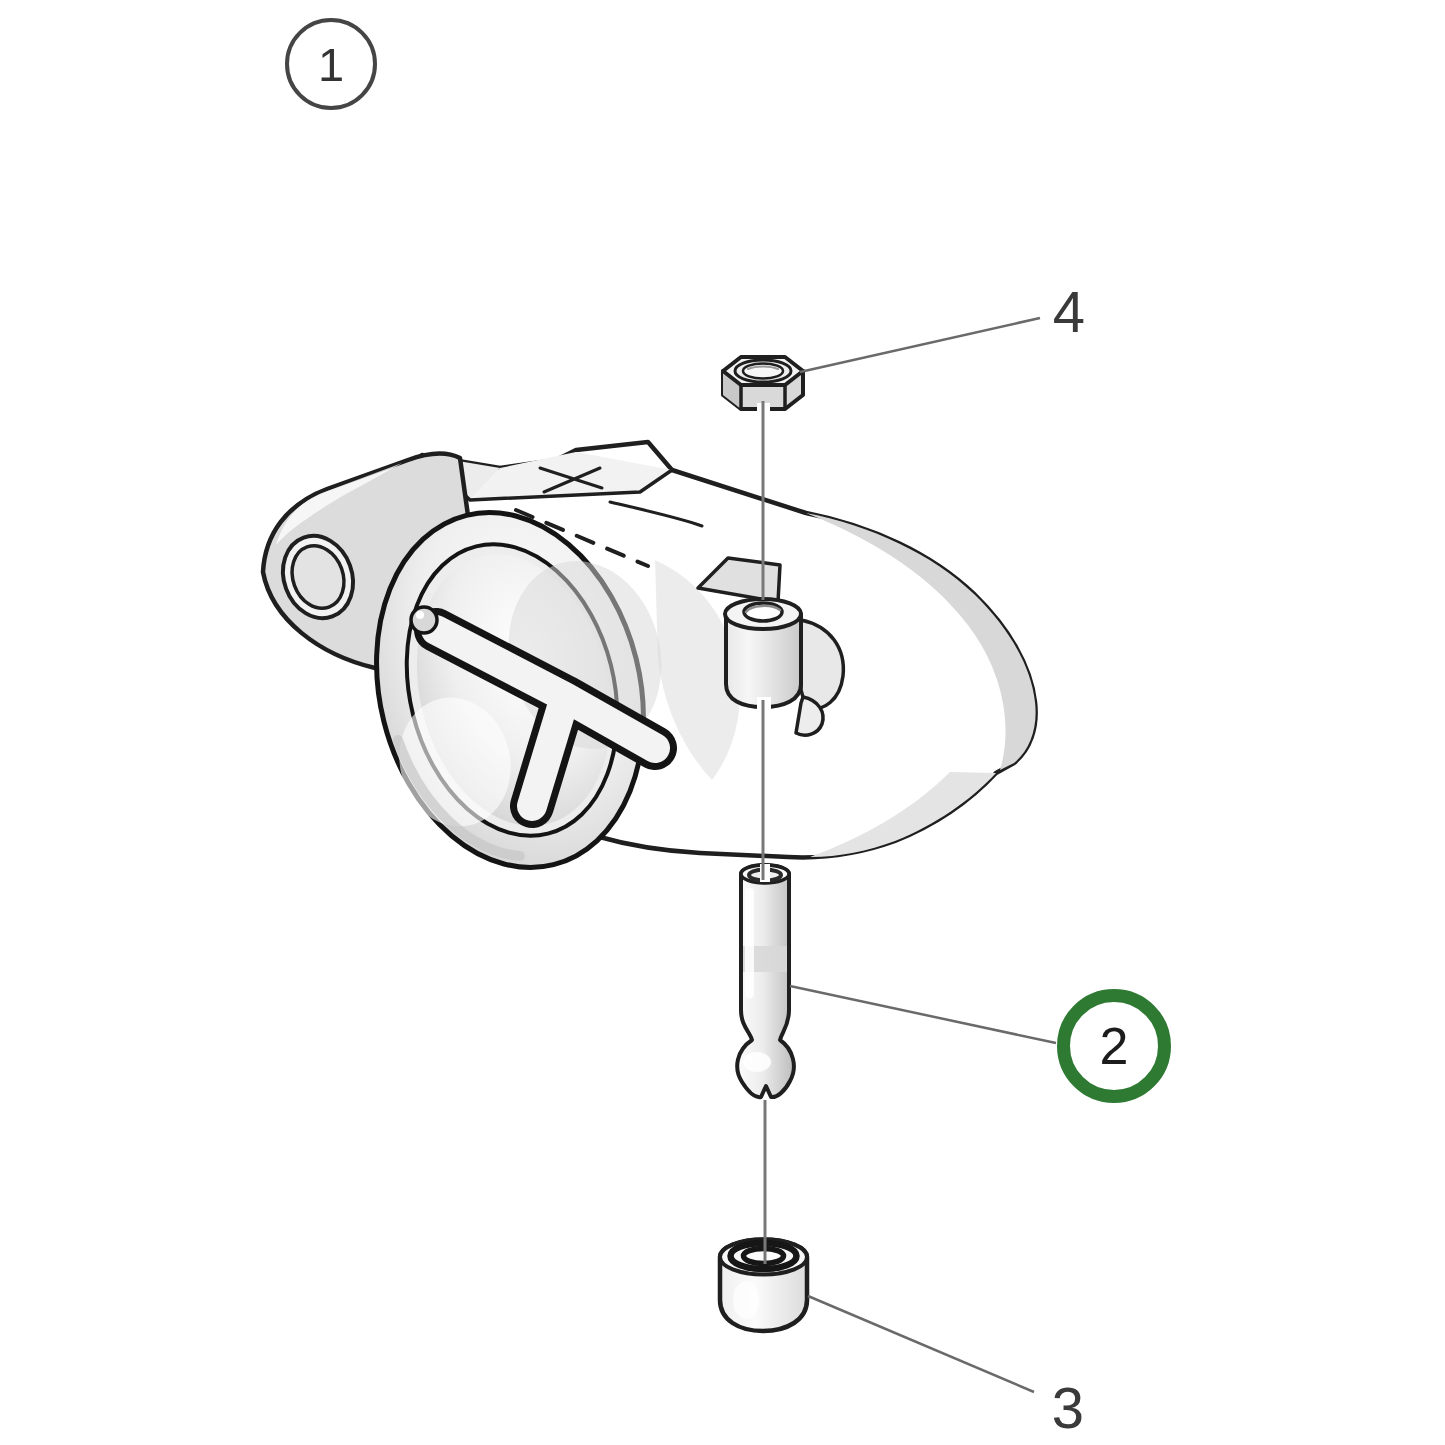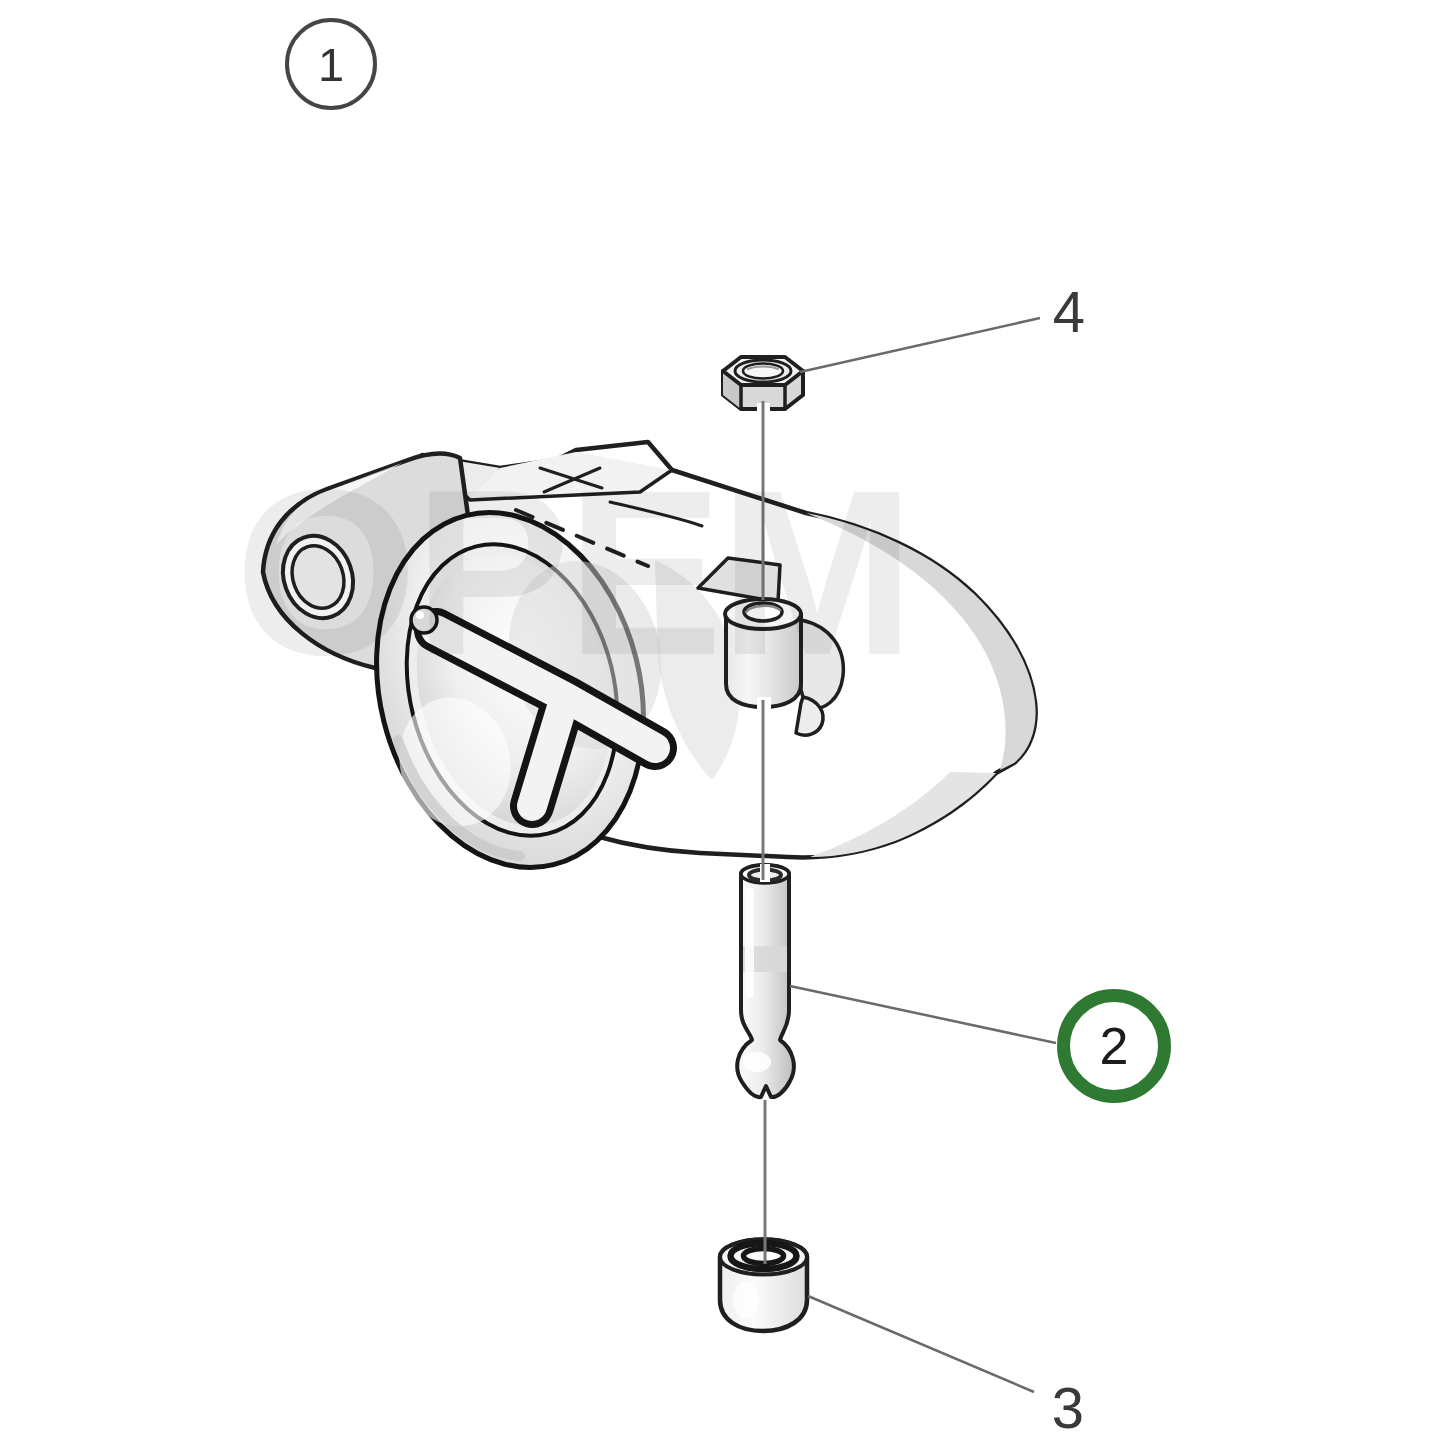--- a/index.html
+++ b/index.html
@@ -157,21 +157,20 @@
     <line x1="765" y1="1100" x2="765" y2="1264"></line>
   </g>
 
   <g stroke="#6a6a6a" stroke-width="2.5">
     <line x1="800" y1="372" x2="1040" y2="318"></line>
     <line x1="790" y1="986" x2="1056" y2="1043"></line>
     <line x1="808" y1="1296" x2="1034" y2="1392"></line>
   </g>
 </svg>
 
-<div class="watermark">OPEM</div>
 
 <div id="callout-1" class="callout-circle">
   <span>1</span>
 </div>
 
 <div id="callout-4" class="callout-num">
   <span>4</span>
 </div>
 
 <div id="callout-2" class="callout-circle">

